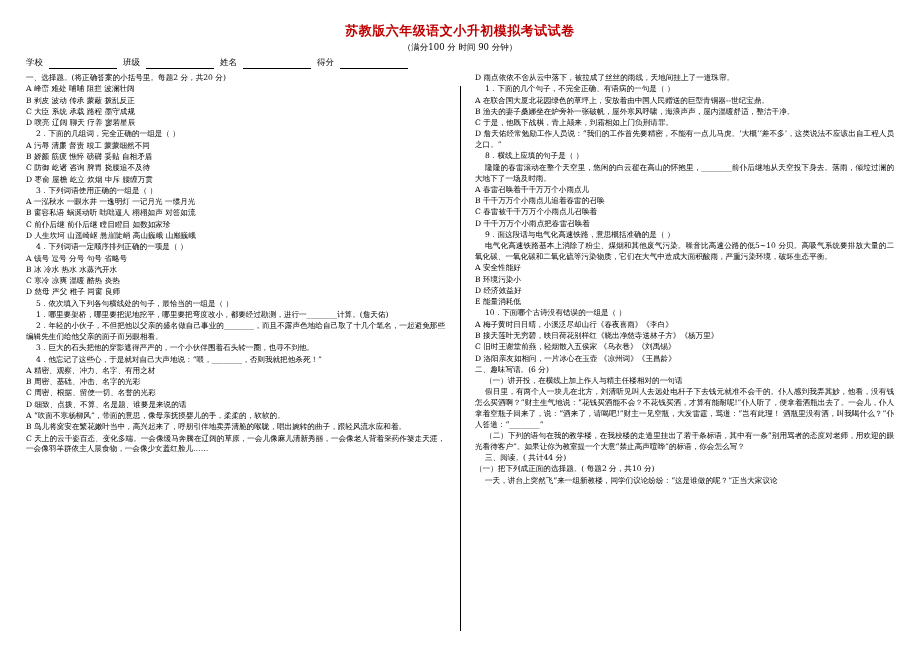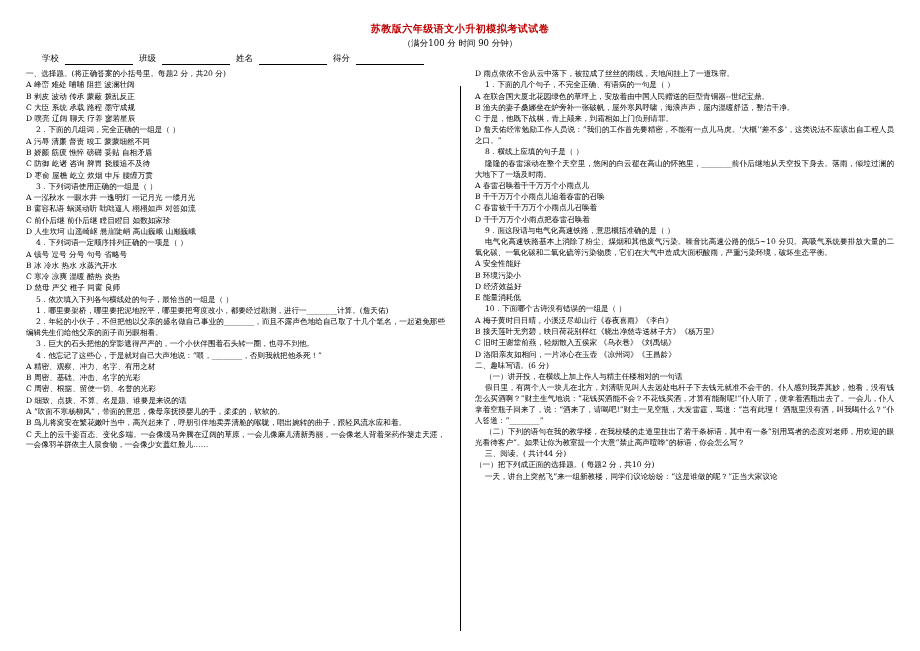--- a/index.html
+++ b/index.html
@@ -13,38 +13,38 @@
   .page{
     position:relative;
     width:920px;height:651px;
     box-sizing:border-box;
     padding:18px 26px 10px 26px;
   }
   .title{
     text-align:center;
     font-family:"DejaVu Serif","Liberation Serif",serif;
     font-weight:bold;
-    font-size:10px;
+    font-size:13px;
     color:#c00000;
     letter-spacing:0.5px;
     margin:4px 0 2px 0;
   }
   .subtitle{
     text-align:center;
     font-size:8.5px;
     margin-bottom:3px;
     font-family:"DejaVu Serif","Liberation Serif",serif;
   }
   .infoline{
     font-size:8.5px;
     font-family:"DejaVu Serif","Liberation Serif",serif;
     display:flex;
     gap:6px;
     align-items:flex-end;
-    margin:2px 0 4px 16px;
+    margin:2px 0 4px 0;
     white-space:nowrap;
   }
   .infoline .seg{display:inline-block;}
   .u{display:inline-block;border-bottom:1px solid #000;height:9px;}
   .columns{
     display:flex;
     gap:30px;
     height:560px;
   }
   .col{

